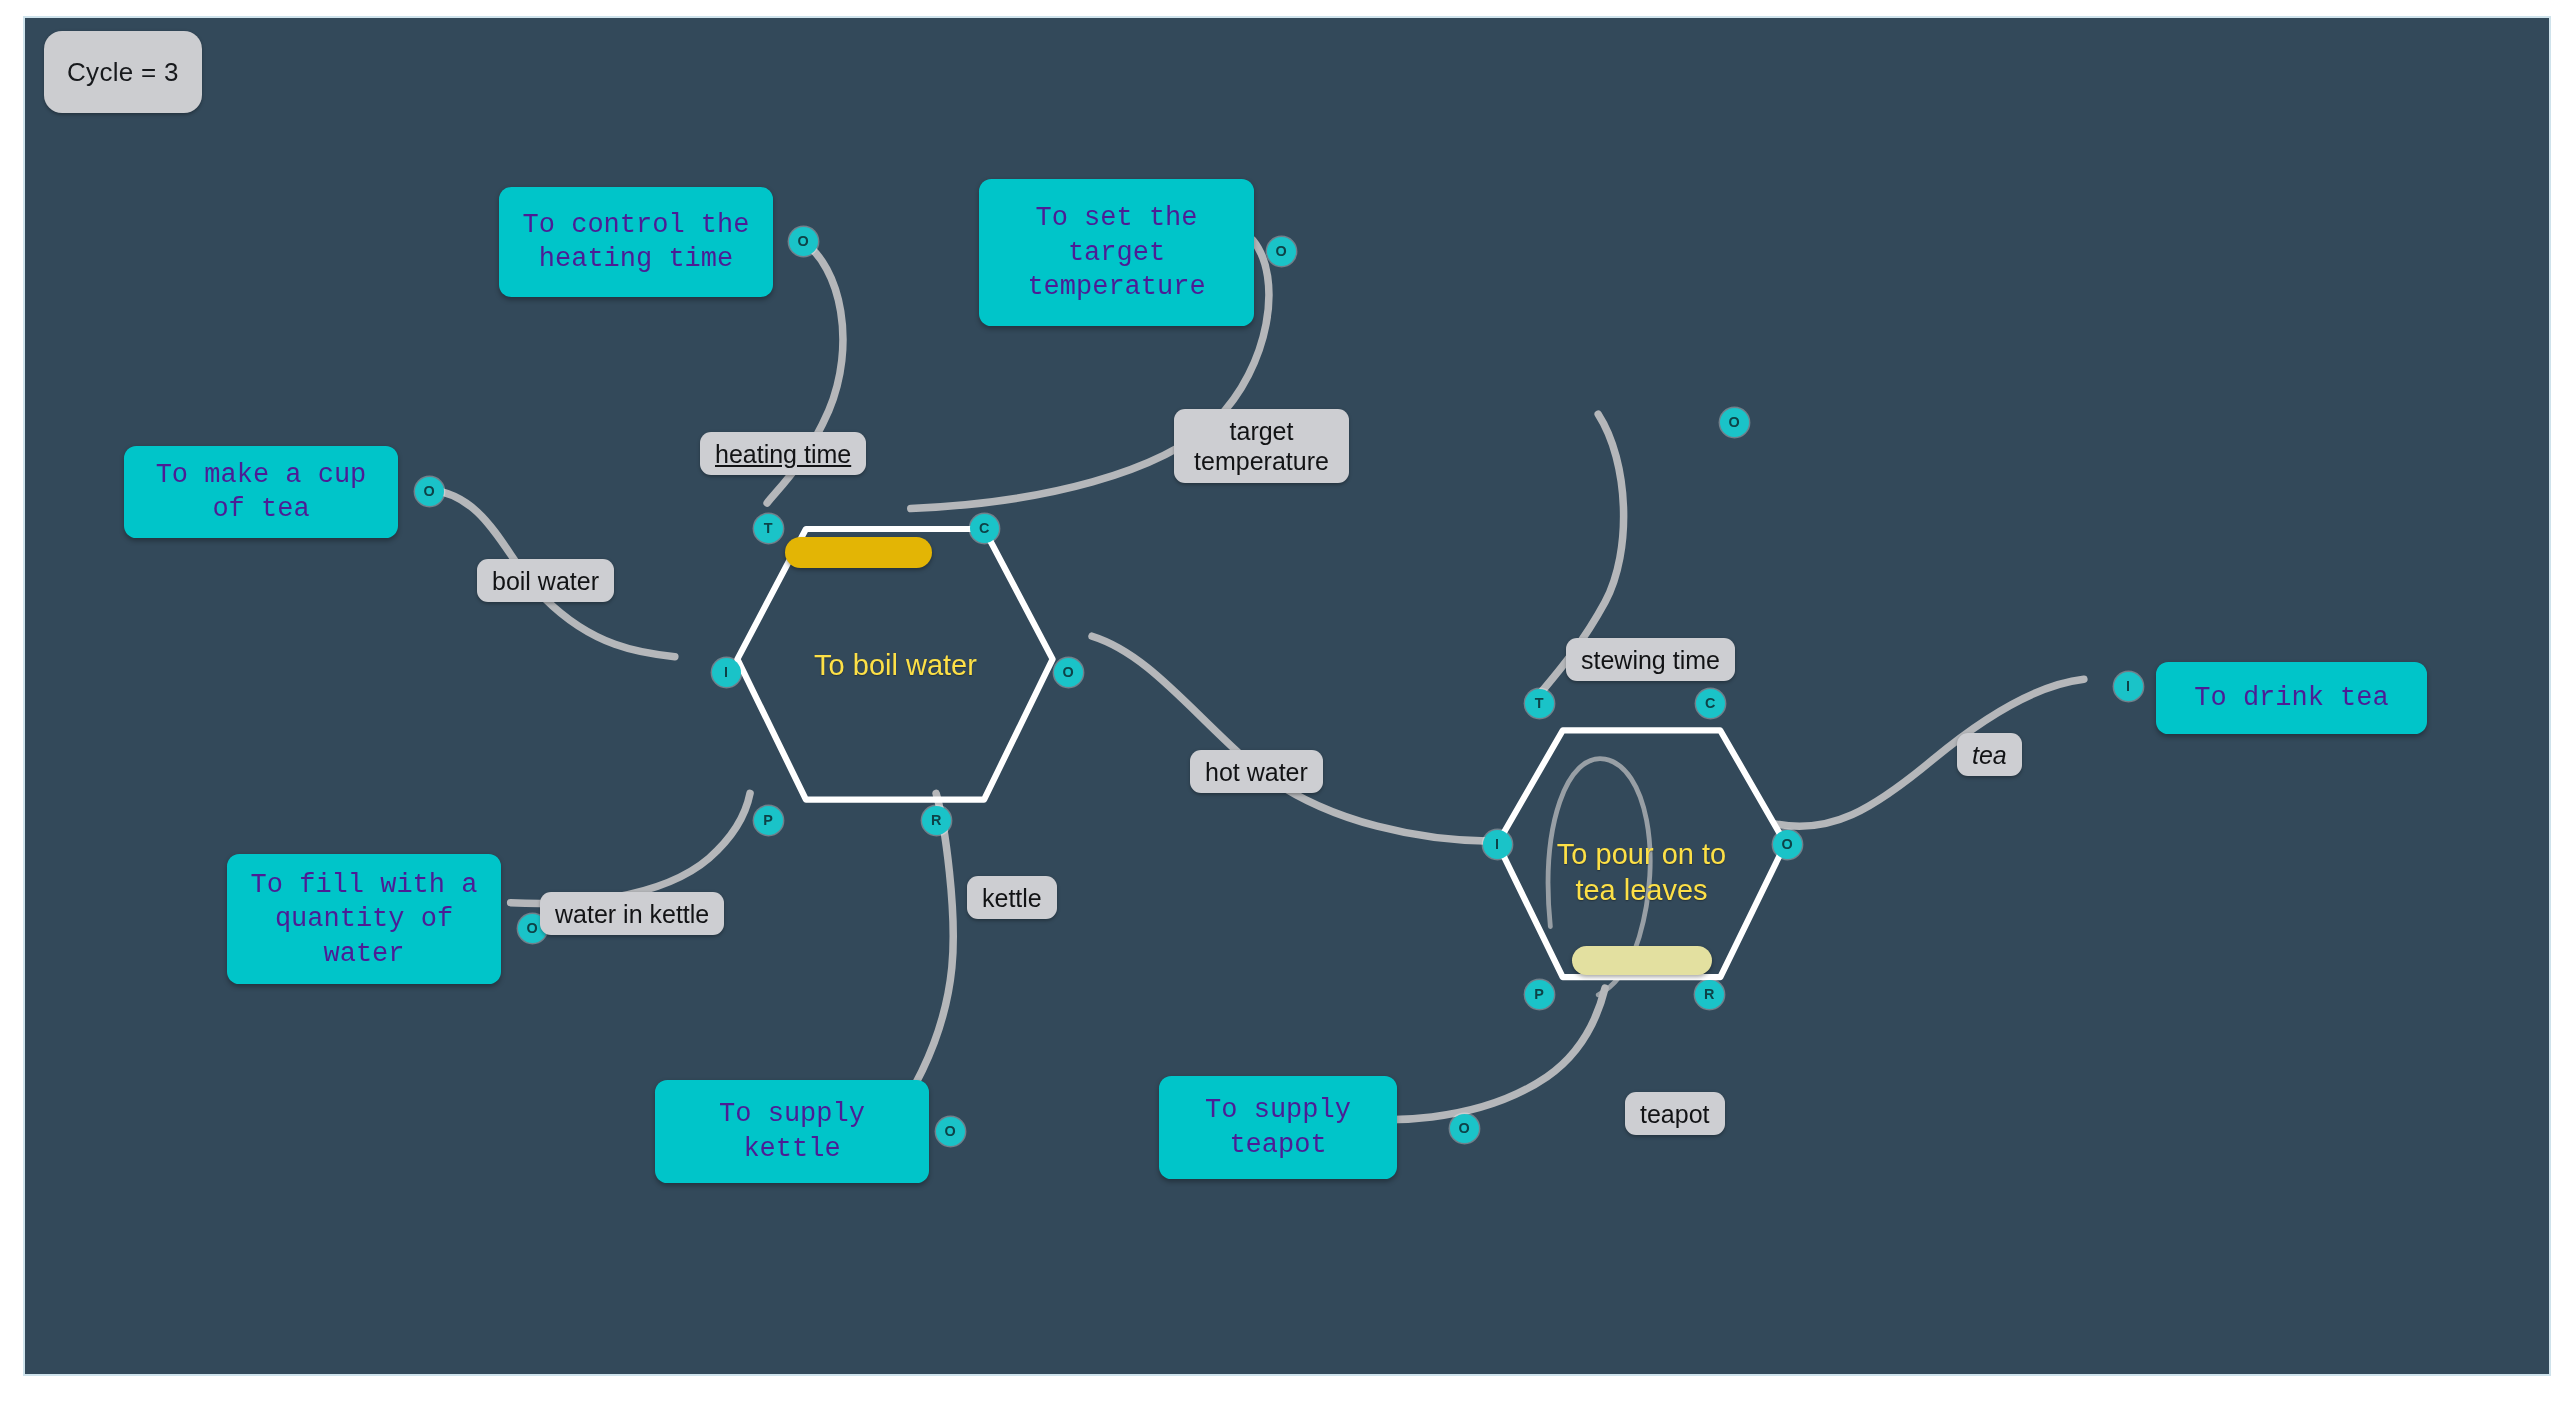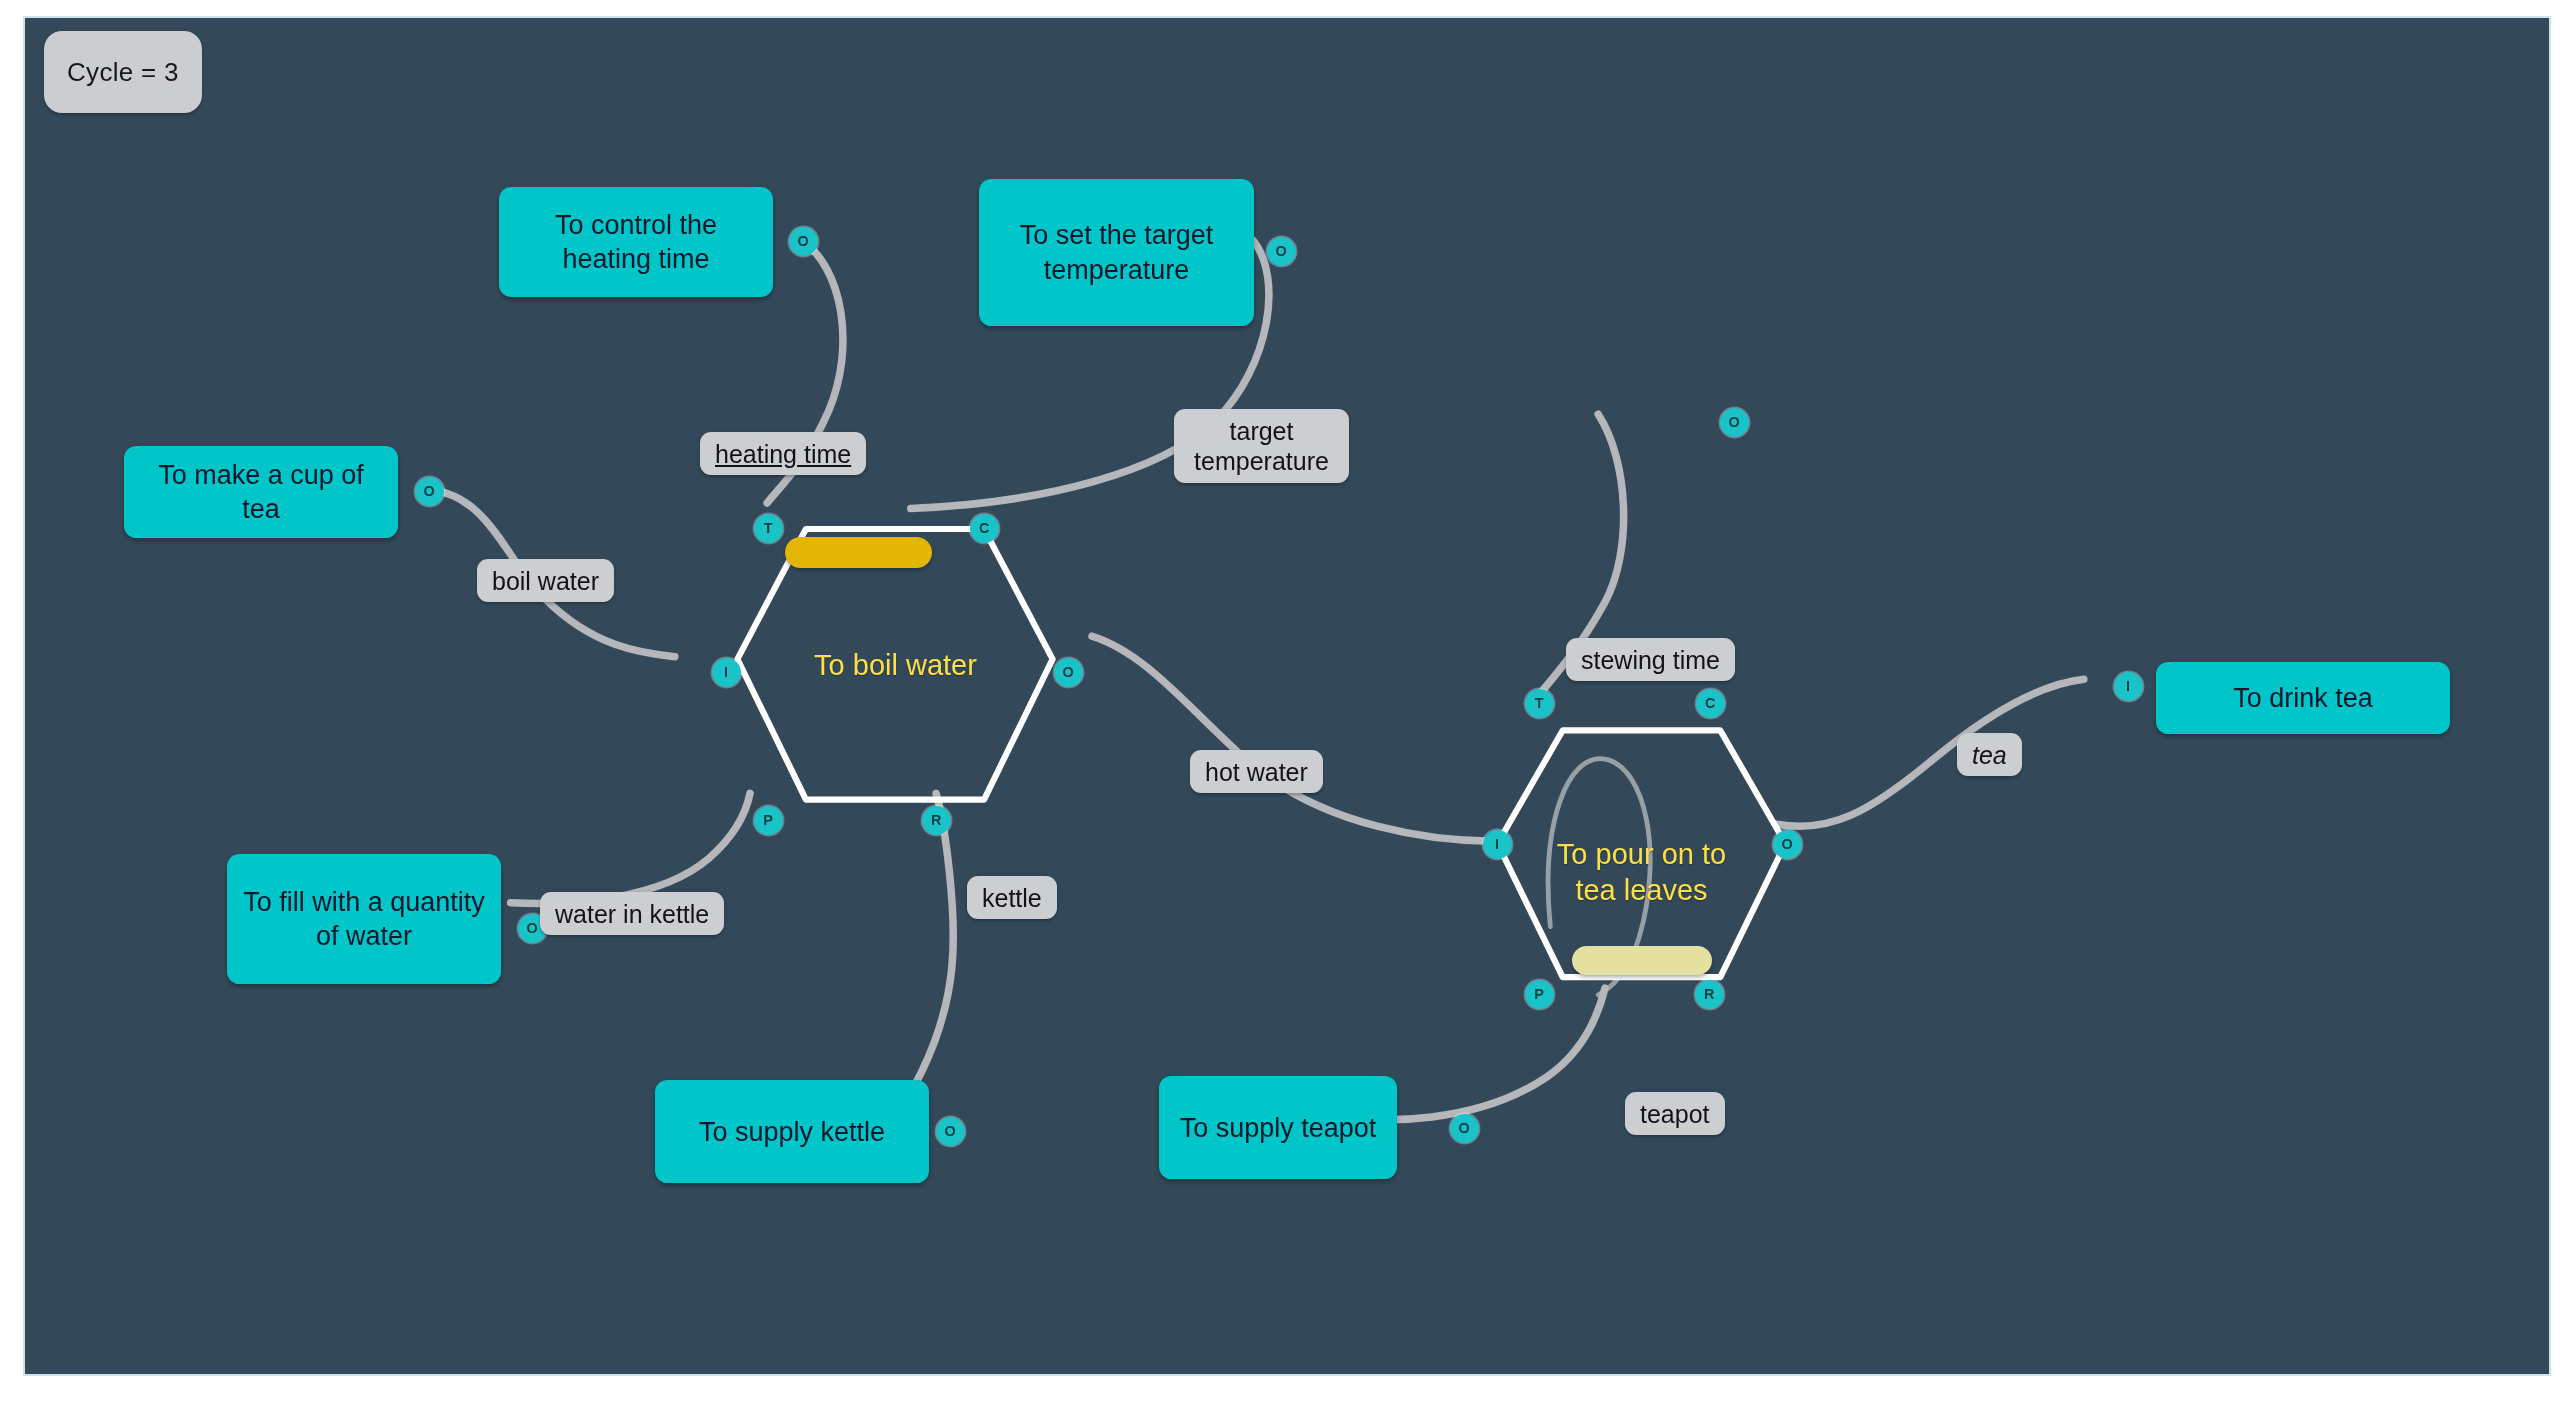--- a/index.html
+++ b/index.html
@@ -54,31 +54,32 @@
     line-height: 1.1;
     letter-spacing: 0.3px;
     white-space: nowrap;
     box-shadow: 0 1.4px 3.4px rgba(0,0,0,0.28);
   }
 
   
   .func-box {
     position: absolute;
     background: #00c5c9;
-    color: #0f172a;
+    color: #4c1d95;
     border-radius: 12.3px;
     display: flex;
     align-items: center;
     justify-content: center;
     text-align: center;
     font-size: 27px;
     line-height: 1.28;
     padding: 8.2px 12.3px;
     box-sizing: border-box;
     box-shadow: 0 2.1px 4.8px rgba(0,0,0,0.30);
+    font-family: Liberation Mono, monospace;
   }
 
   
   .flow-label {
     position: absolute;
     background: #cdced2;
     color: #121315;
     border-radius: 11px;
     padding: 6.2px 15px;
     font-size: 25px;
@@ -210,21 +211,21 @@
       <div class="port" style="left:507px;top:910px;">O</div>
 
       <div class="func-box" style="left:620px;top:1062px;width:274px;height:103px;margin-left:10px;">To supply
 kettle</div>
       <div class="port" style="left:925px;top:1113px;">O</div>
 
       <div class="func-box" style="left:1134px;top:1058px;width:238px;height:103px;">To supply
 teapot</div>
       <div class="port" style="left:1439px;top:1110px;">O</div>
 
-      <div class="func-box" style="left:2131px;top:644px;width:294px;height:72px;">To drink tea</div>
+      <div class="func-box" style="left:2131px;top:644px;width:271px;height:72px;">To drink tea</div>
       <div class="port" style="left:2103px;top:668px;">I</div>
 
       <div class="flow-label" style="left:675px;top:414px;text-decoration:underline;">heating time</div>
 
       <div class="flow-label" style="left:1149px;top:391px;width:175px;">target
 temperature</div>
 
       <div class="flow-label" style="left:1541px;top:620px;">stewing time</div>
 
       <div class="flow-label" style="left:452px;top:541px;">boil water</div>

